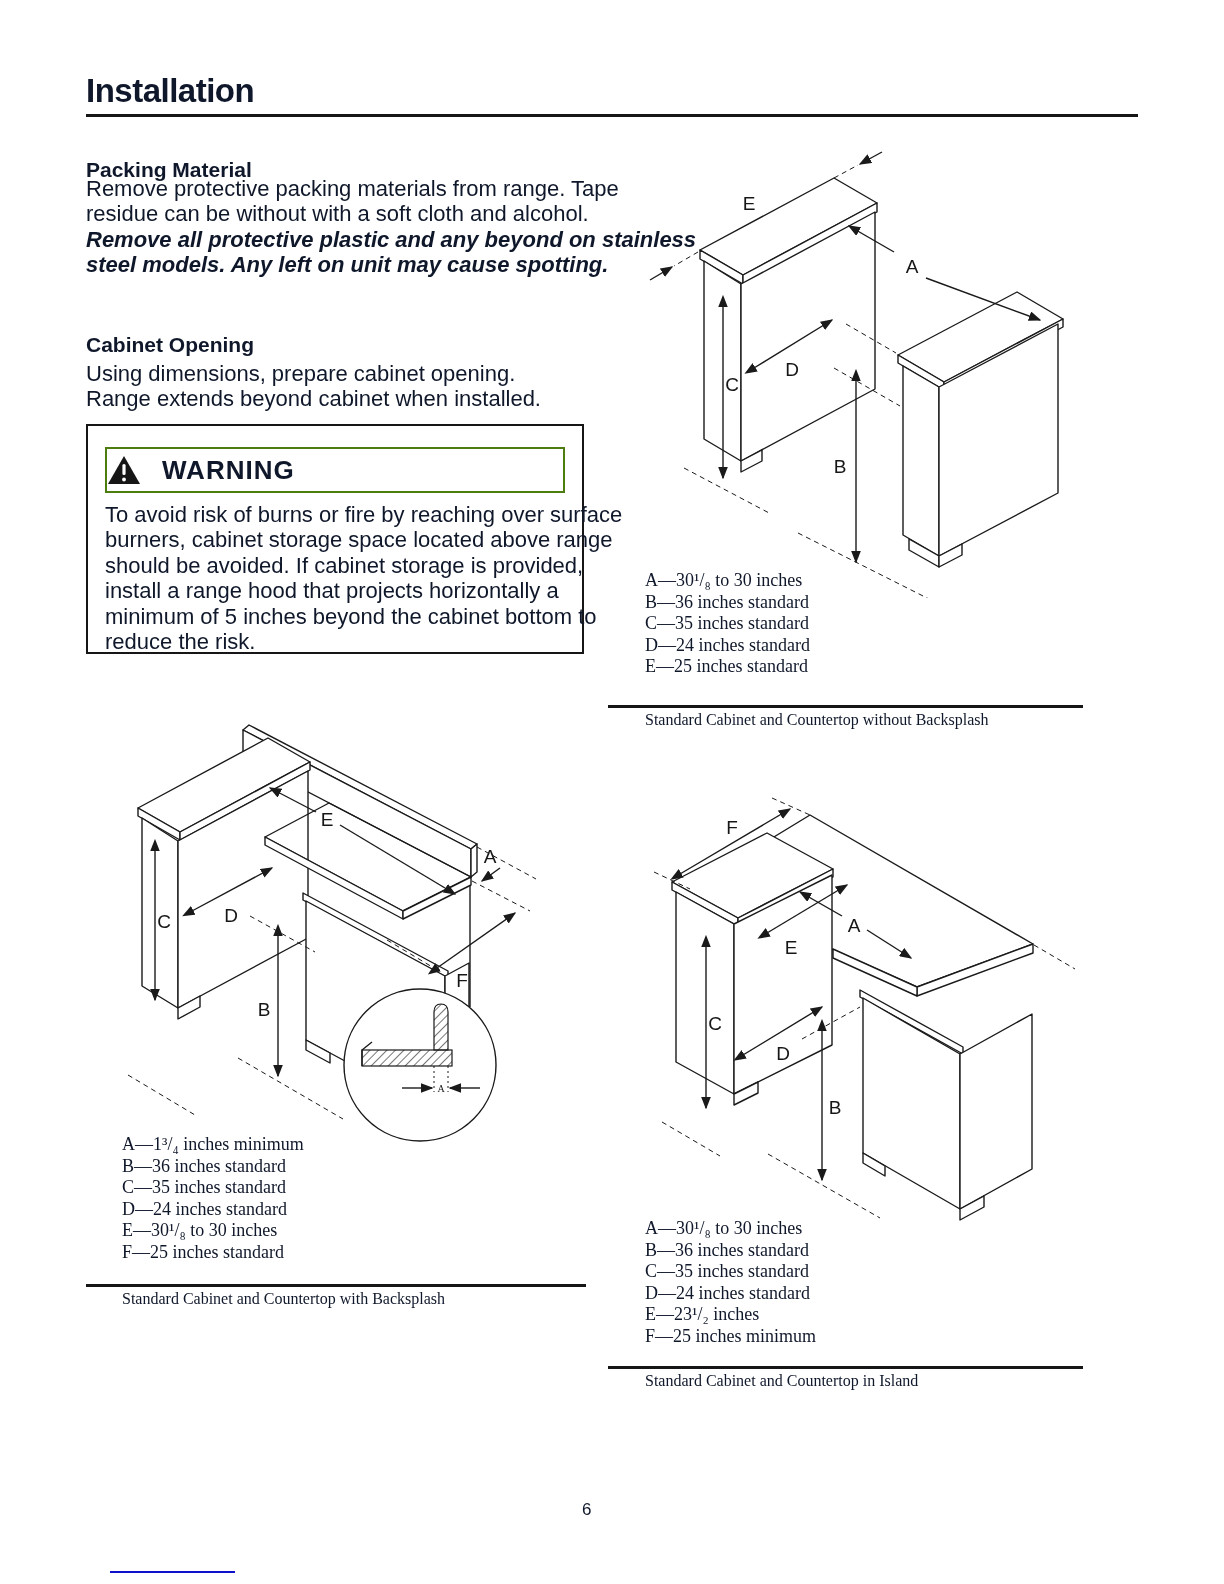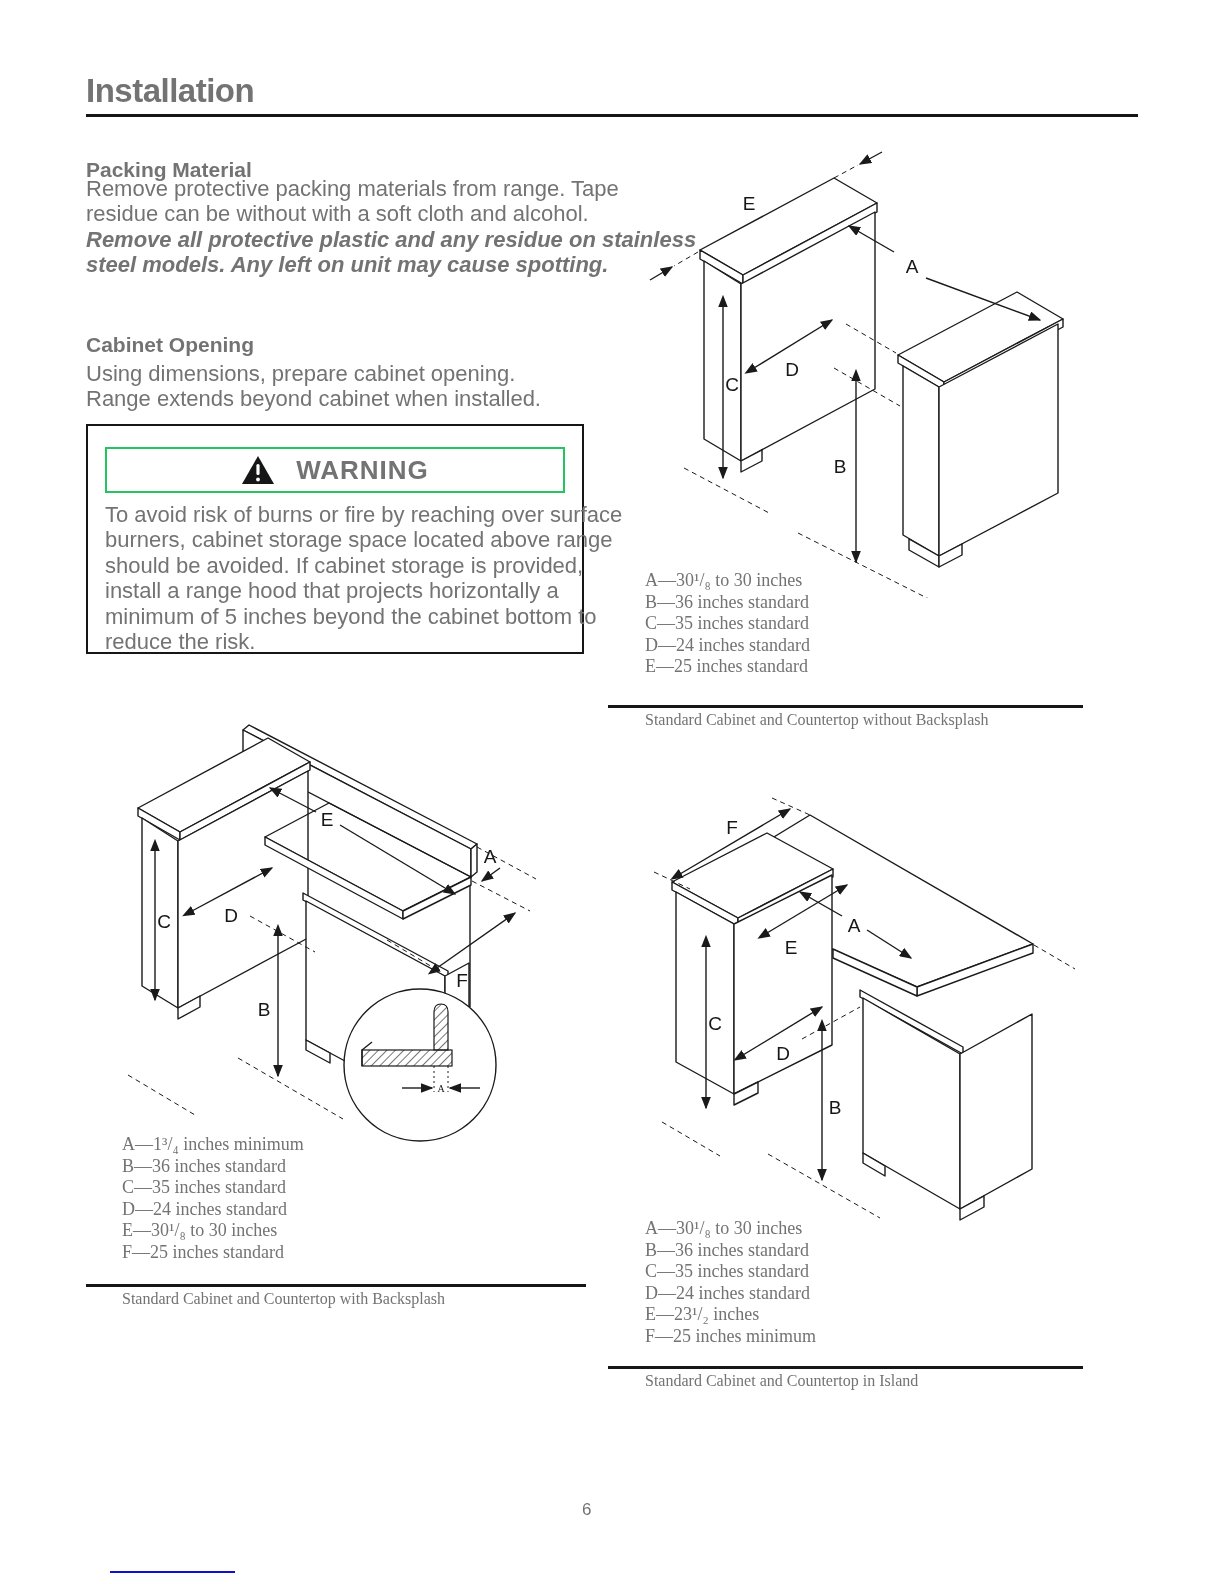--- a/index.html
+++ b/index.html
@@ -1,25 +1,25 @@
 <!DOCTYPE html>
 <html><head>
 <meta charset="utf-8">
 <style>
   html,body{margin:0;padding:0;background:#e8e8e8;}
   .page{position:relative;width:1224px;height:1584px;background:#ffffff;margin:0 auto;
-        font-family:"Liberation Sans","DejaVu Sans",sans-serif;color:#737373;overflow:hidden;}
+        font-family:"Liberation Sans","DejaVu Sans",sans-serif;color:#0f172a;overflow:hidden;}
   .abs{position:absolute;}
   .title{font-size:33px;font-weight:700;letter-spacing:-0.5px;}
   .rule{background:#161616;height:3px;}
   .h2{font-size:21px;font-weight:700;}
   .body-line{font-size:22px;line-height:25.4px;white-space:nowrap;}
   .bi{font-weight:700;font-style:italic;}
   .warnbox{border:2.5px solid #161616;}
-  .warnhead{border:2px solid #22c55e;display:flex;align-items:center;justify-content:center;gap:21px;}
+  .warnhead{border:2px solid #4d7c0f;display:flex;align-items:center;gap:21px;}
   .warnlabel{font-size:26px;font-weight:800;letter-spacing:1px;}
   .serif{font-family:"Liberation Serif","DejaVu Serif",serif;}
   .legend-line{font-size:18px;line-height:21.5px;white-space:nowrap;}
   .caption{font-size:16px;white-space:nowrap;}
   .thinrule{background:#161616;height:2.5px;}
   .pagenum{font-size:17px;}
   .bluebar{background:#1111cc;height:2px;}
   svg{display:block;}
   svg text{font-family:"Liberation Sans","DejaVu Sans",sans-serif;font-size:19px;fill:#161616;}
   svg text.tiny{font-family:"Liberation Serif","DejaVu Serif",serif;font-size:10px;}
@@ -34,21 +34,21 @@
 
 <div class="page">
 
   <div class="abs title" style="left:86px;top:72px;">Installation</div>
   <div class="abs rule" style="left:86px;top:114px;width:1052px;"></div>
 
   <div class="abs h2" style="left:86px;top:158px;">Packing Material</div>
   <div class="abs" style="left:86px;top:176px;">
     <div class="body-line">Remove protective packing materials from range. Tape</div>
     <div class="body-line">residue can be without with a soft cloth and alcohol.</div>
-    <div class="body-line bi">Remove all protective plastic and any residue on stainless</div>
+    <div class="body-line bi">Remove all protective plastic and any beyond on stainless</div>
     <div class="body-line bi">steel models. Any left on unit may cause spotting.</div>
   </div>
 
   <div class="abs h2" style="left:86px;top:333px;">Cabinet Opening</div>
   <div class="abs" style="left:86px;top:361px;">
     <div class="body-line">Using dimensions, prepare cabinet opening.</div>
     <div class="body-line">Range extends beyond cabinet when installed.</div>
   </div>
 
   <div class="abs warnbox" style="left:86px;top:424px;width:494px;height:226px;">

